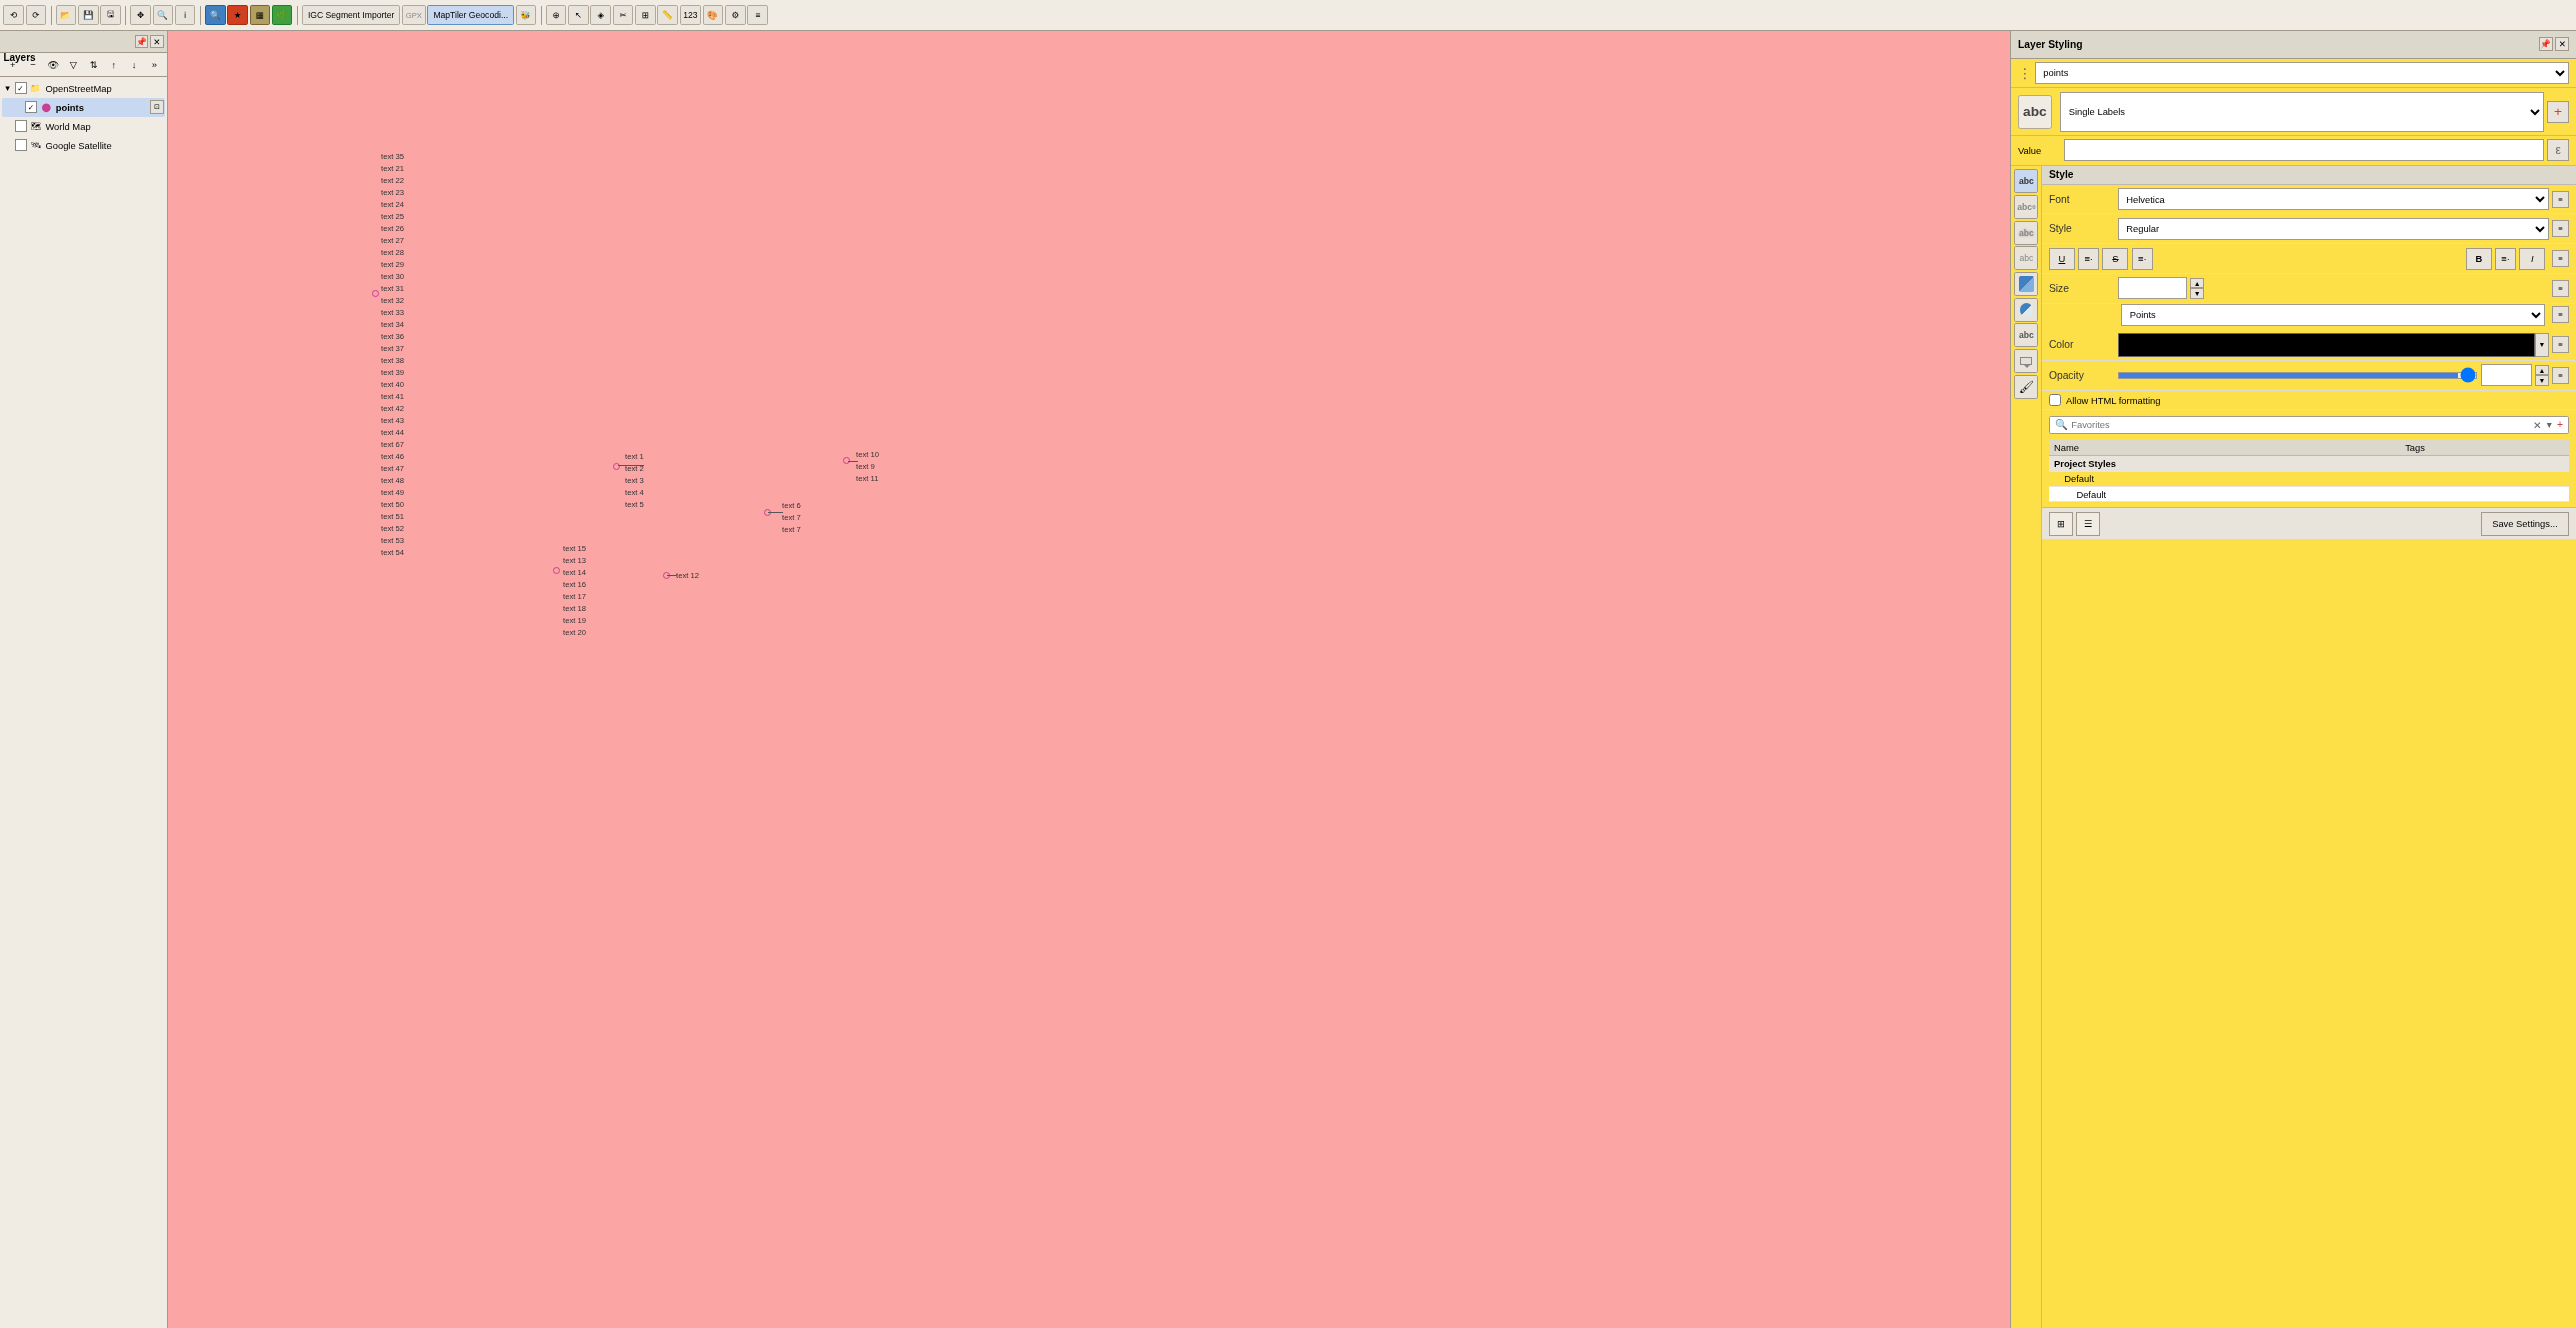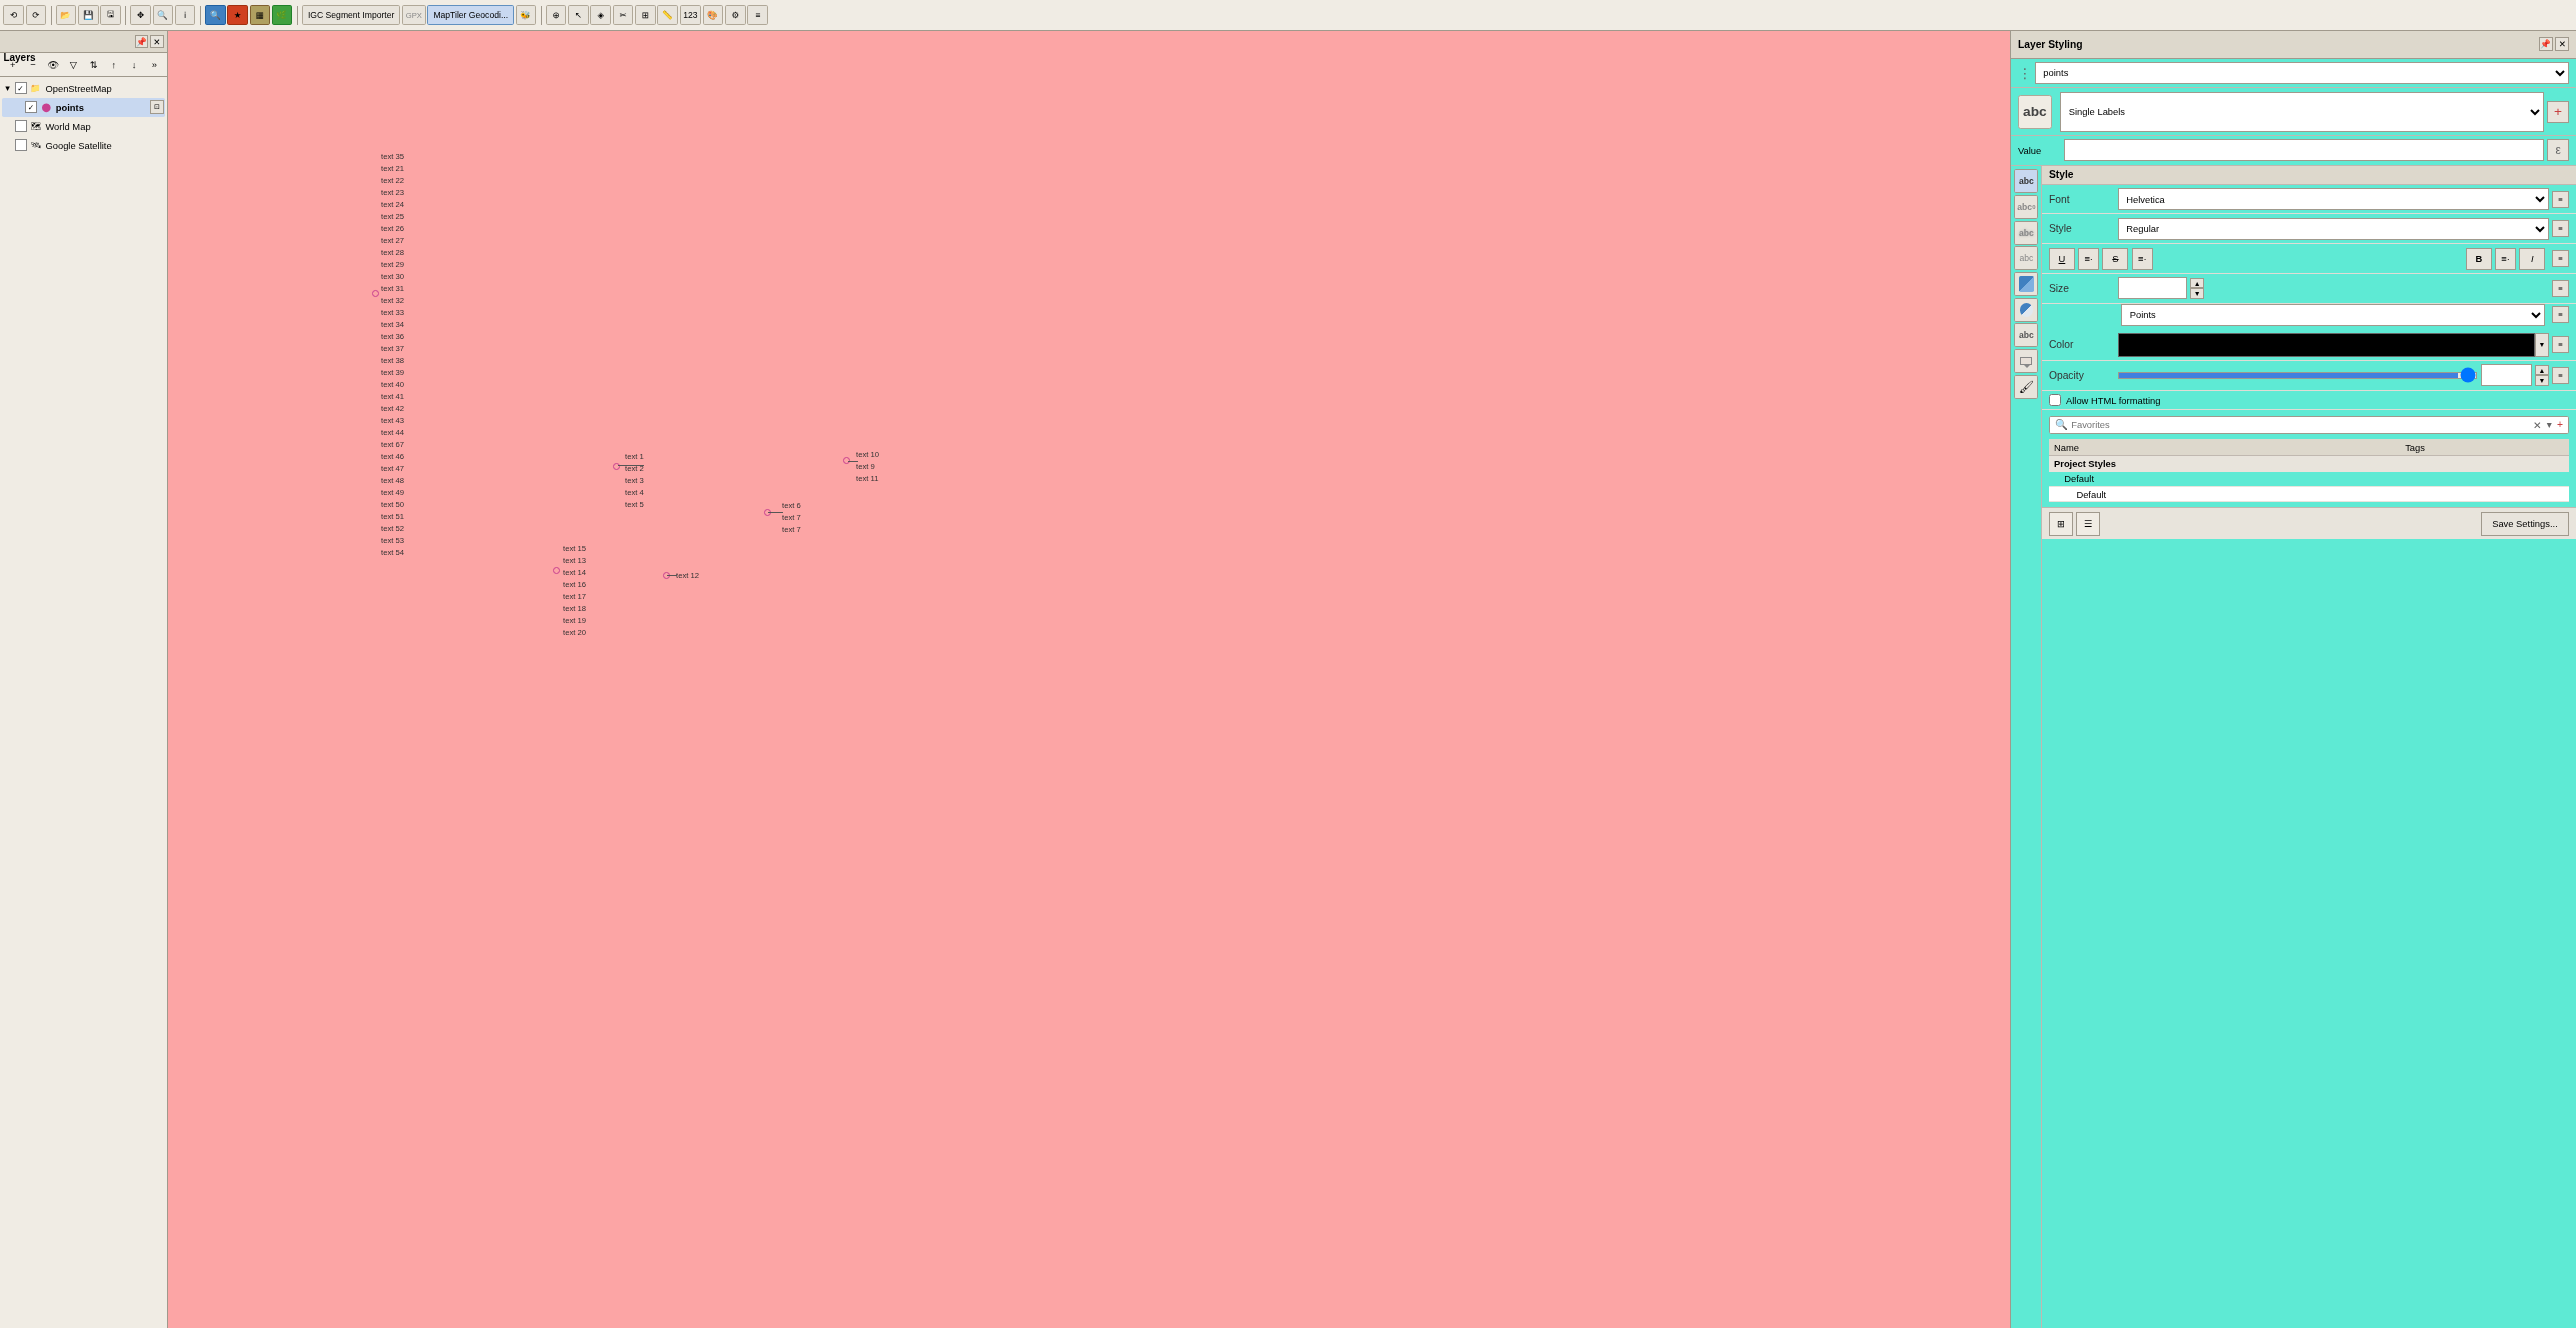--- a/index.html
+++ b/index.html
@@ -31,21 +31,21 @@
     .layer-icon { width: 13.7px; height: 13.7px; display: inline-flex; align-items: center; justify-content: center; font-size: 8.6px; }
     .layer-name { font-size: 9.4px; flex: 1; }
     .layer-name.bold { font-weight: bold; }
     .layer-expand { width: 8.6px; display: flex; align-items: center; justify-content: center; font-size: 7.7px; cursor: pointer; }
     .indent-1 { padding-left: 12px; }
     
     
     .map-canvas { flex: 1; background: #fca5a5; position: relative; overflow: hidden; }
     
     
-    .styling-panel { width: 566px; background: #5eead4; border-left: 0.9px solid #a0998c; display: flex; flex-direction: column; overflow-y: auto; }
+    .styling-panel { width: 566px; background: #fde047; border-left: 0.9px solid #a0998c; display: flex; flex-direction: column; overflow-y: auto; }
     .styling-header { display: flex; align-items: center; justify-content: space-between; padding: 3.4px 6.9px; background: #ddd8cc; border-bottom: 0.9px solid #a0998c; height: 27.5px; }
     .styling-title { font-weight: bold; font-size: 10.3px; }
     
     
     .layer-selector { display: flex; align-items: center; padding: 3.4px 6.9px; border-bottom: 0.9px solid #c0b8b0; gap: 3.4px; }
     .dots-icon { font-size: 13.7px; color: #666; }
     .layer-select { flex: 1; height: 22px; border: 0.9px solid #a0998c; background: white; font-size: 9.4px; padding: 0 3.4px; }
     .section-select { flex: 1; height: 22px; border: 0.9px solid #a0998c; background: white; font-size: 9.4px; padding: 0 3.4px; }
     
     

